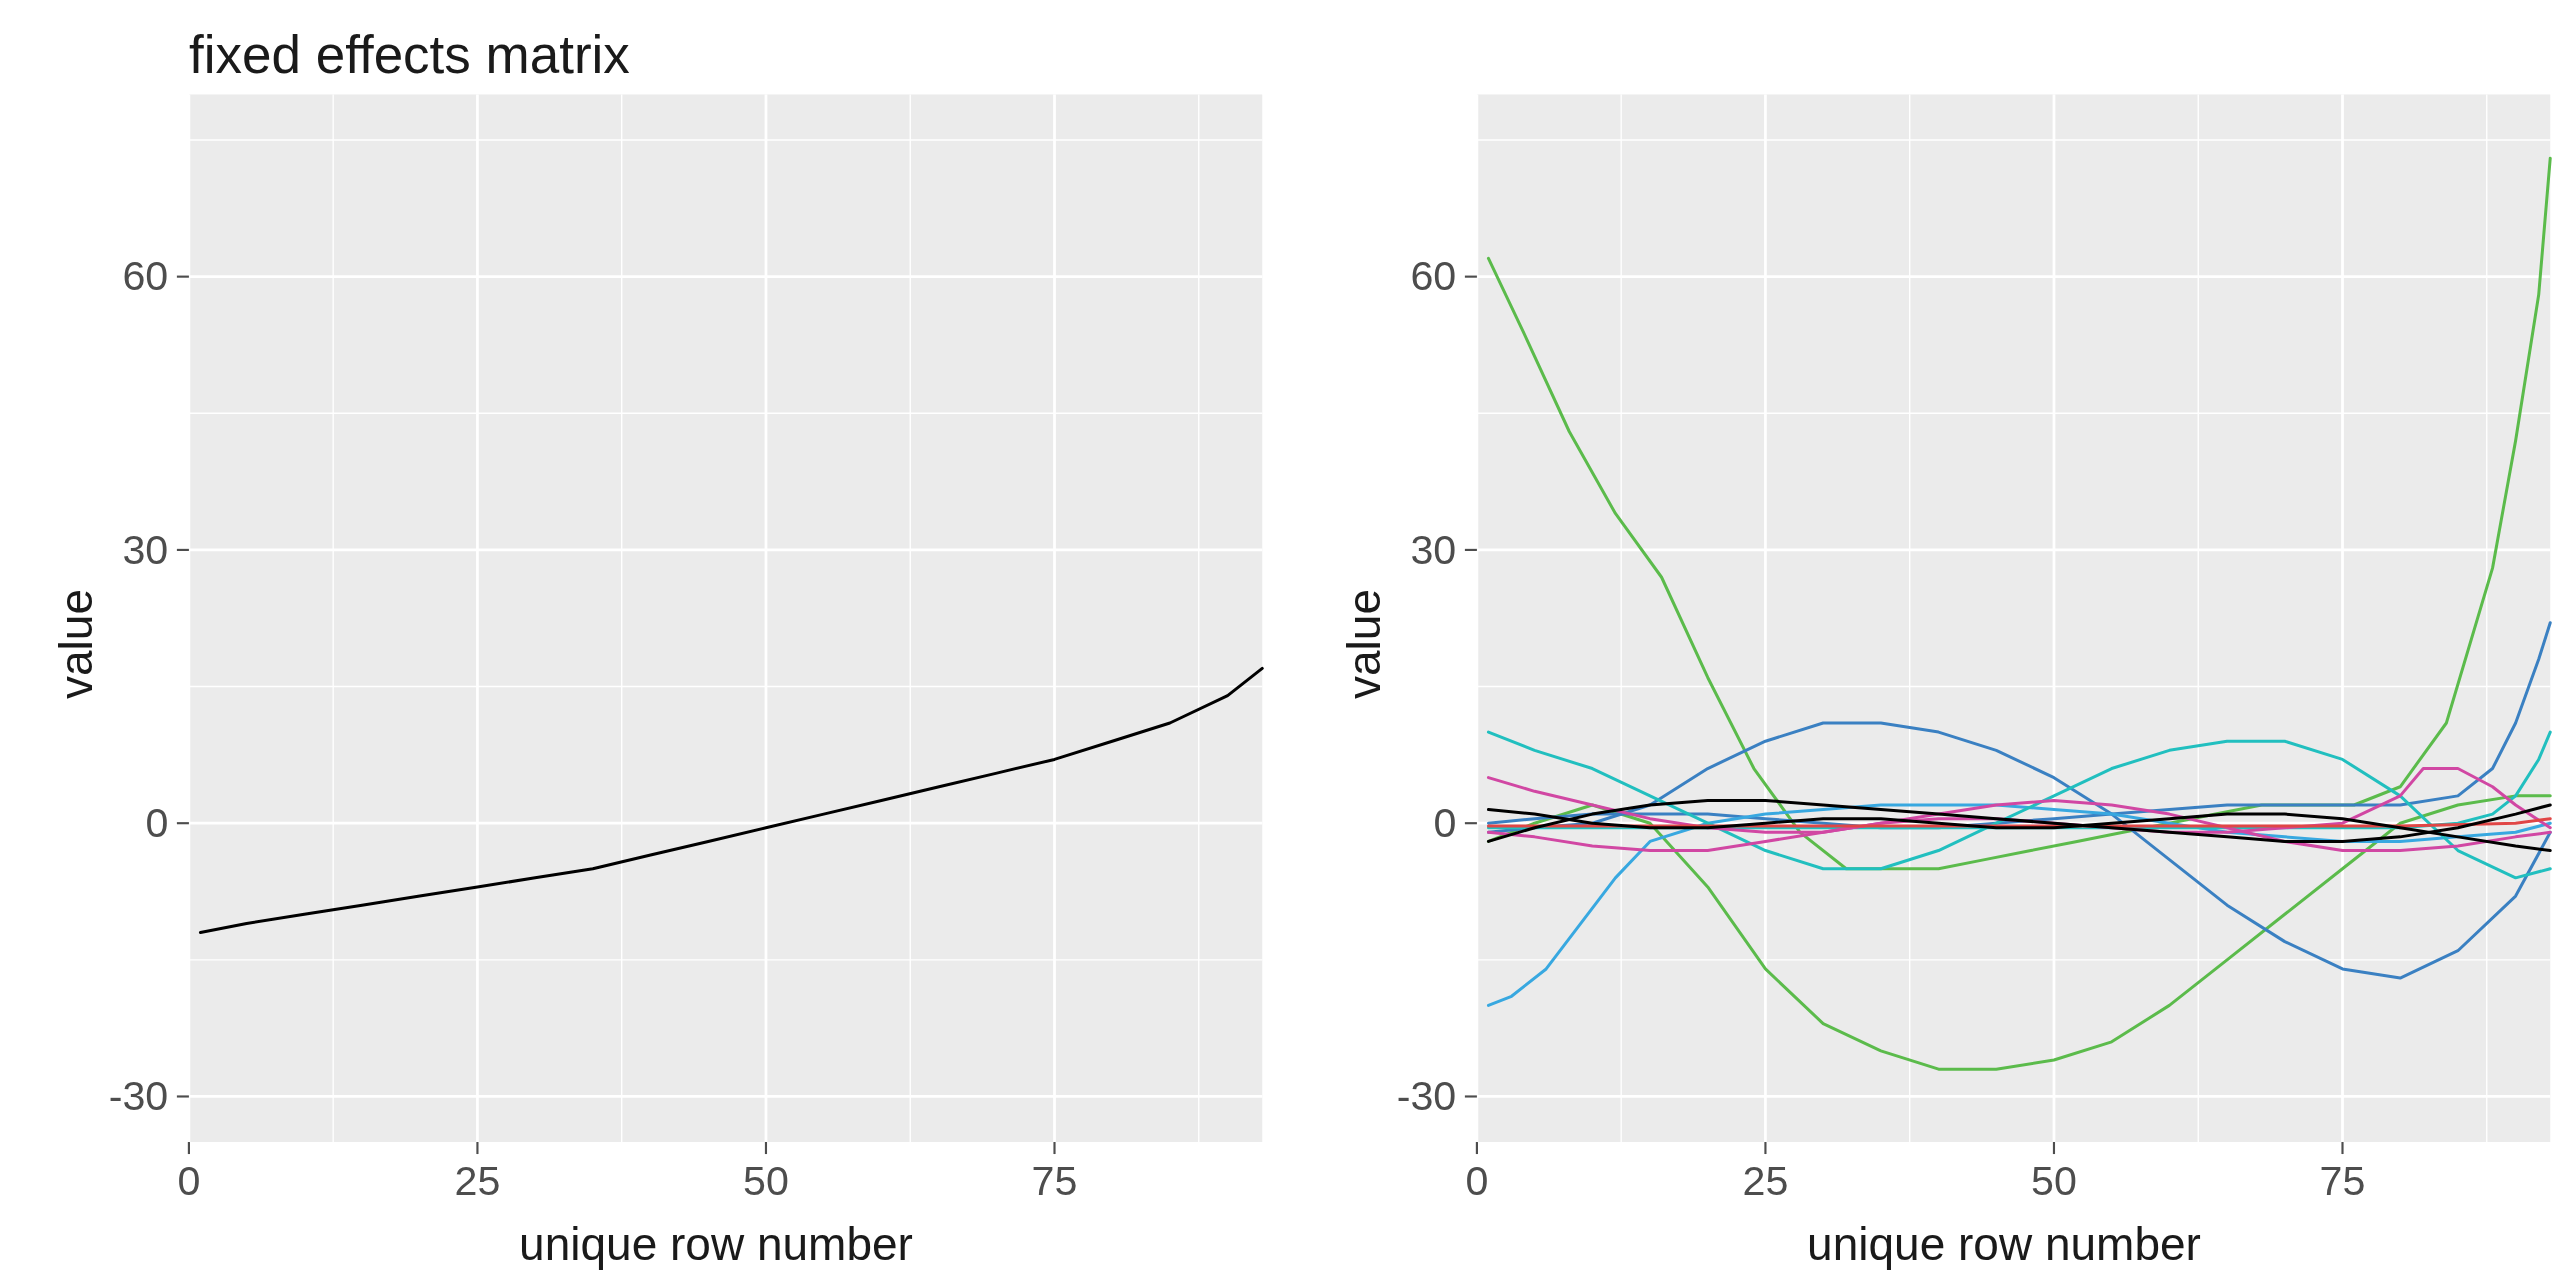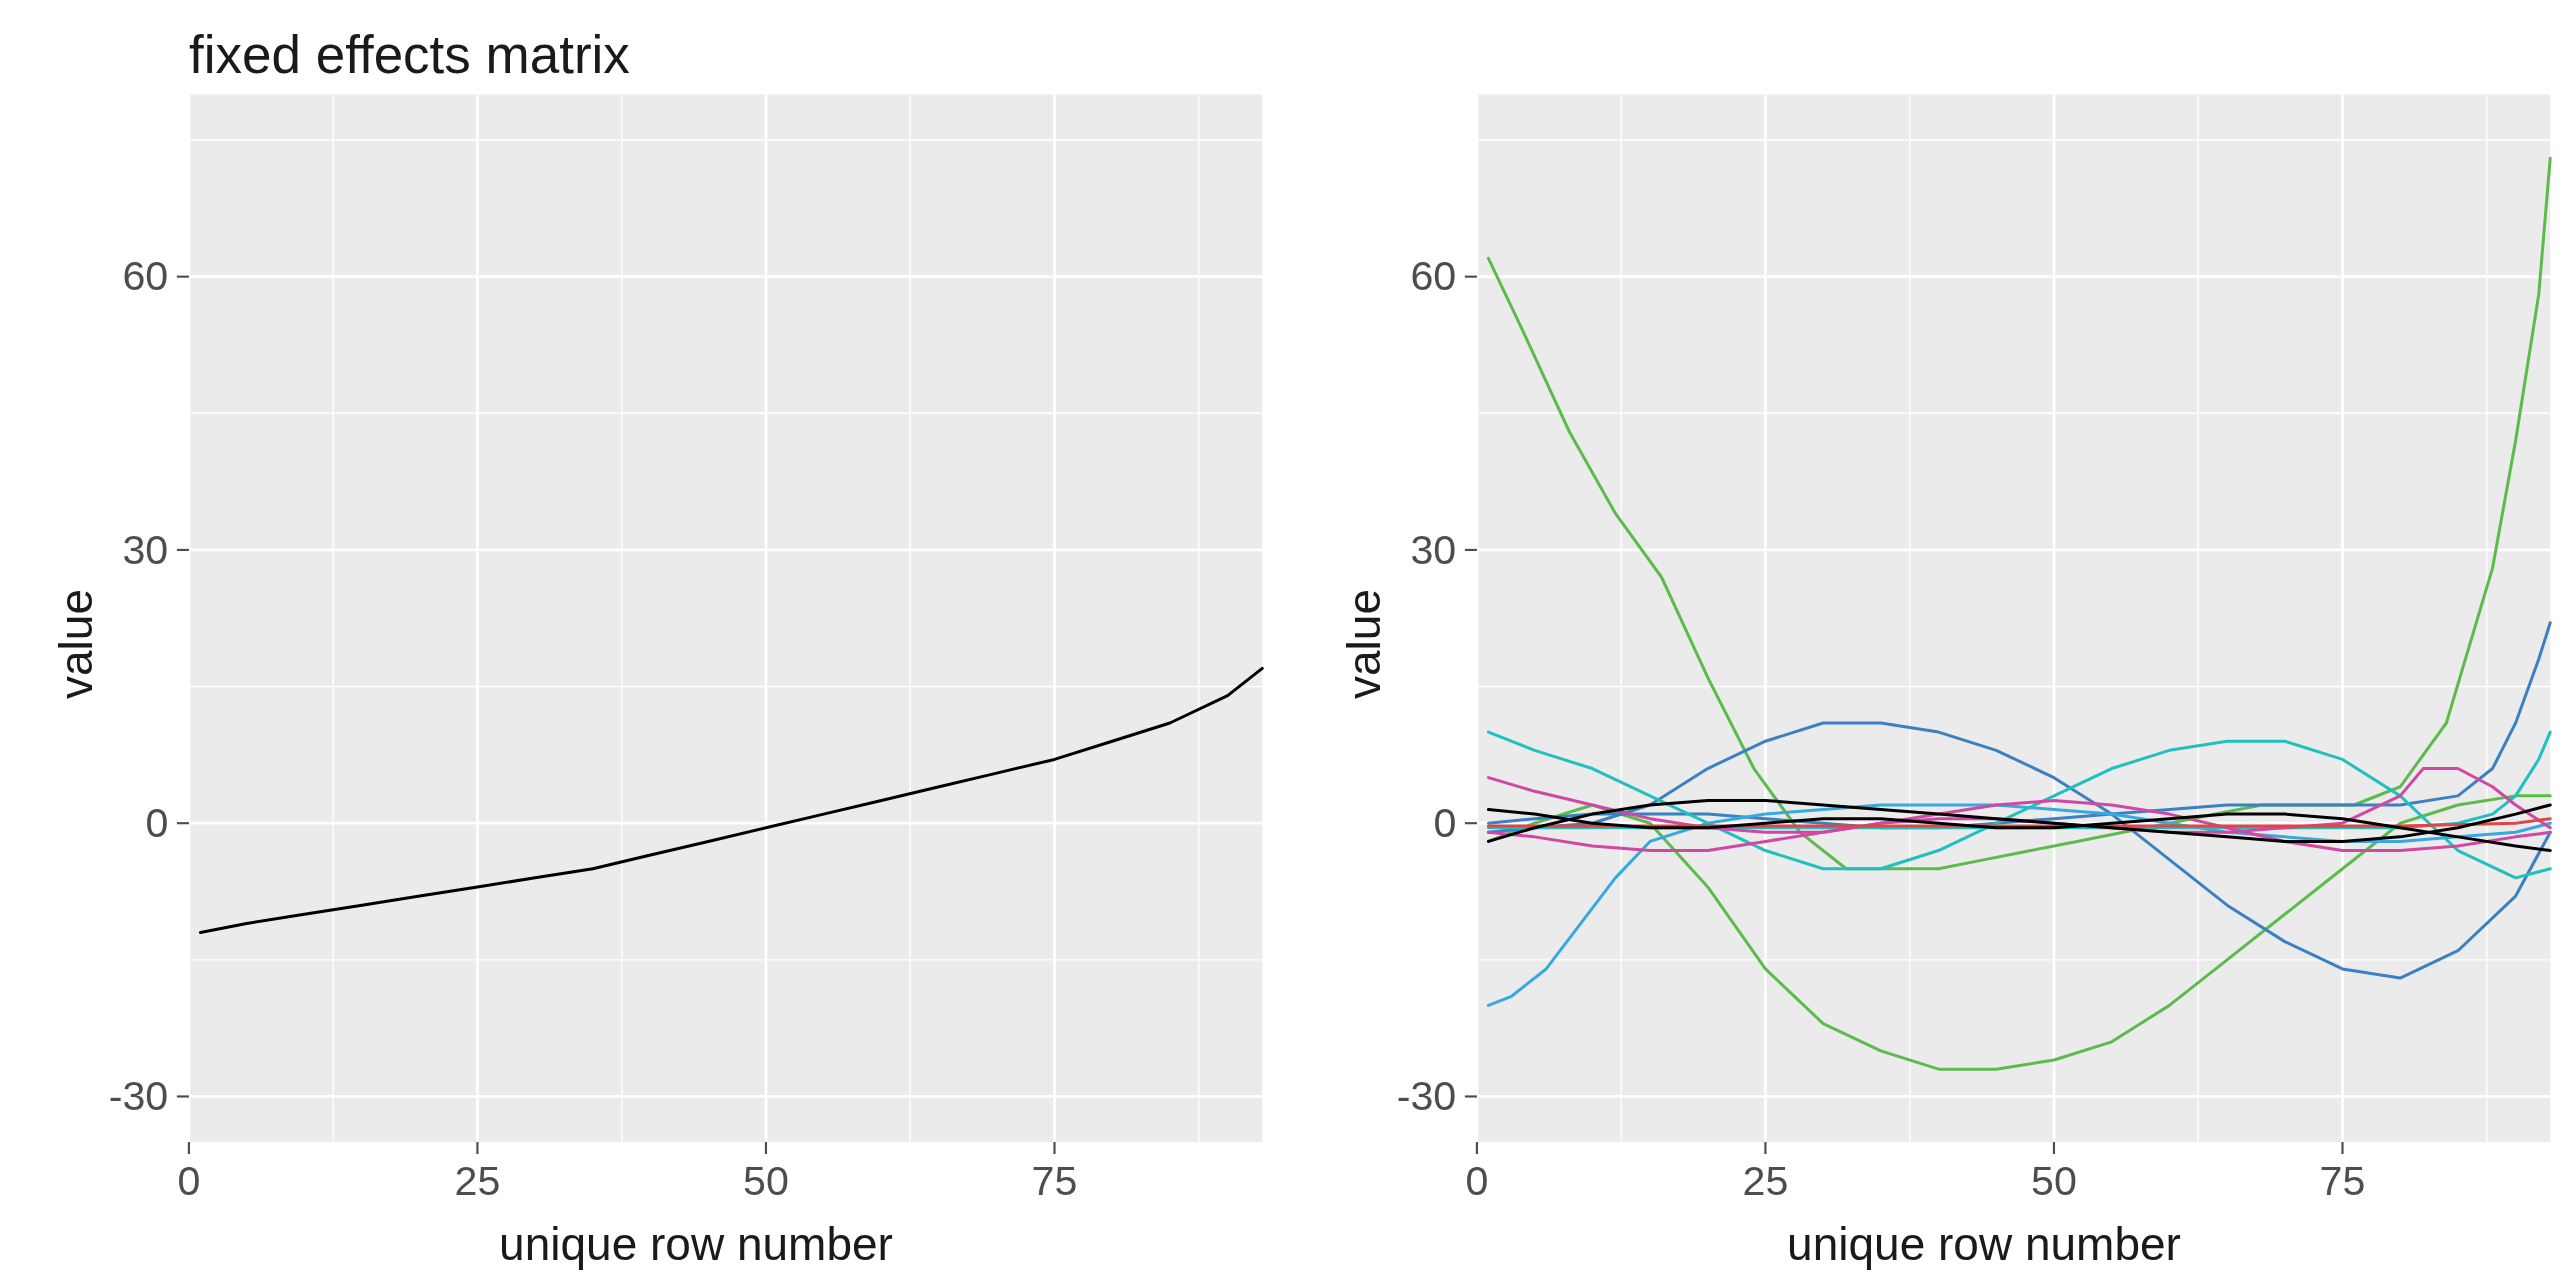--- a/index.html
+++ b/index.html
@@ -34,21 +34,21 @@
     transform: translateY(-50%) rotate(-90deg);
     transform-origin: center;
     font-size: 46px;
   }
   .xlab {
     position: absolute;
     bottom: 17px;
     left: 50%;
     transform: translateX(-50%);
     font-size: 46px;
-    margin-left: 52px;
+    margin-left: 72px;
   }
   svg.plot {
     position: absolute;
     left: 0; top: 0;
   }
   .panel { fill: #ebebeb; }
   .gridmajor { stroke: #ffffff; stroke-width: 3.2; }
   .gridminor { stroke: #ffffff; stroke-width: 1.6; }
   .axistick { stroke: #4d4d4d; stroke-width: 2.5; }
   .axistext { fill: #4d4d4d; font-size: 48px; }

